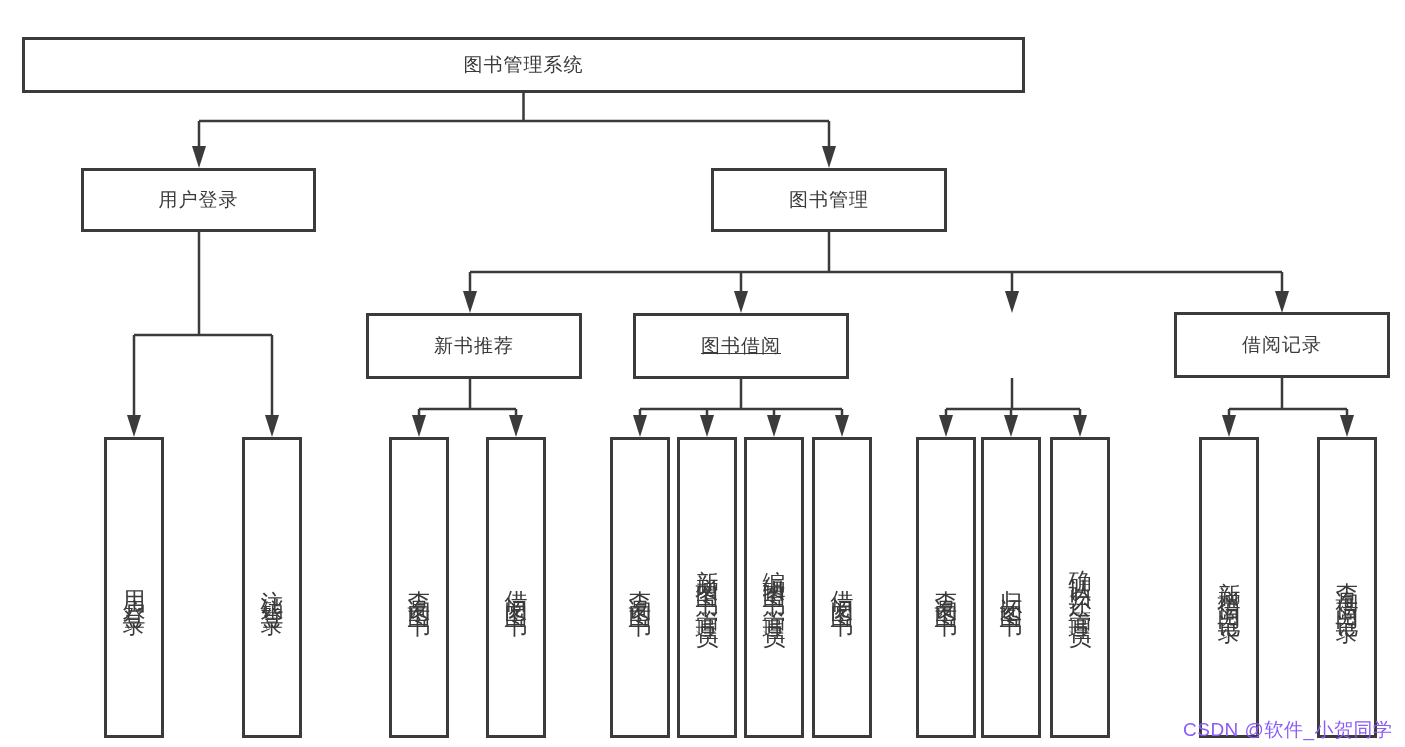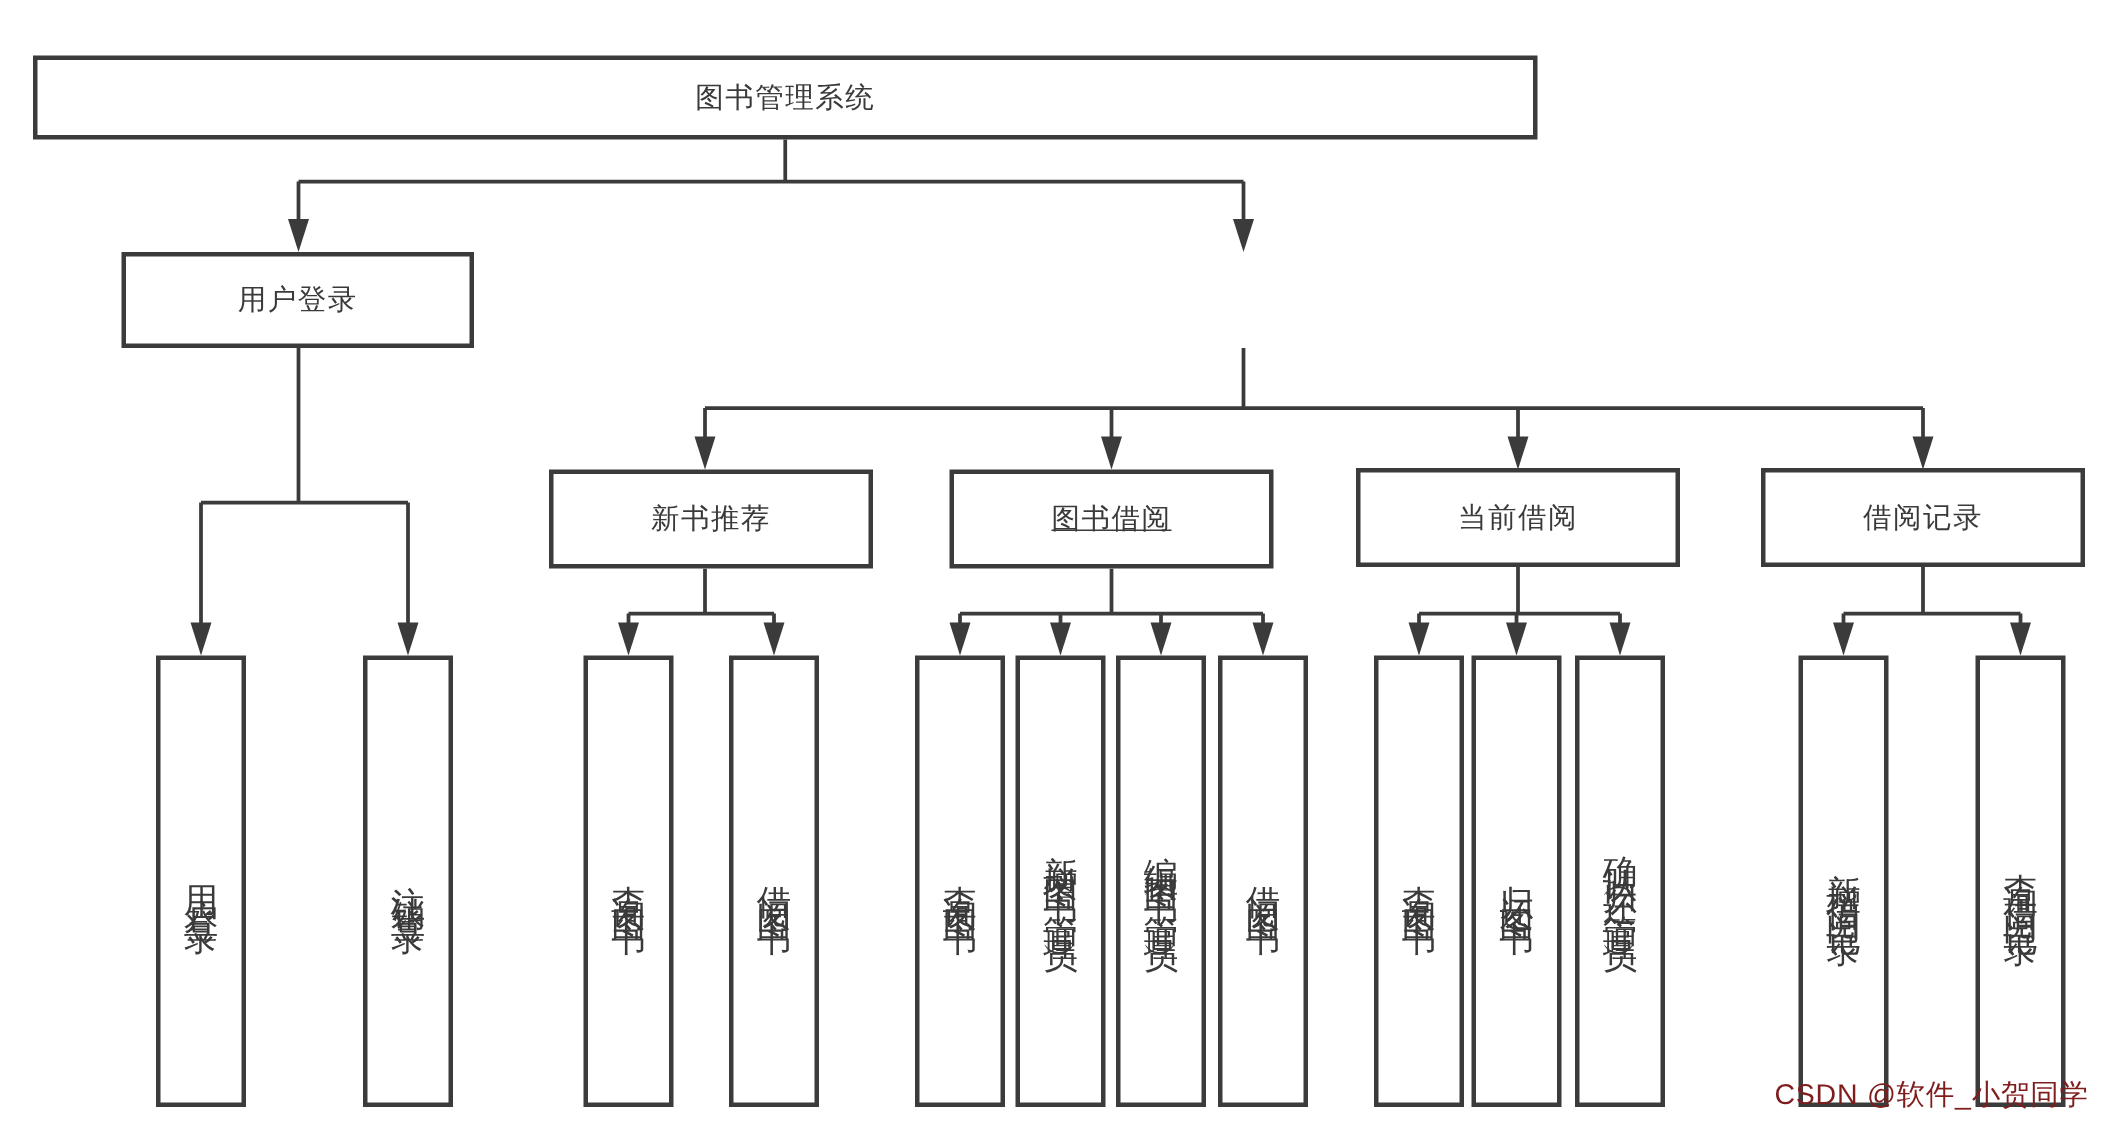--- a/index.html
+++ b/index.html
@@ -47,21 +47,21 @@
     text-orientation: mixed;
     font-size: 23px;
     letter-spacing: 8px;
     line-height: 1;
   }
   .watermark {
     position: absolute;
     left: 1183px;
     top: 717px;
     font-size: 19px;
-    color: #7f1d1d;
+    color: #8b5cf6;
     letter-spacing: 0.5px;
     white-space: nowrap;
   }
 </style>
 </head>
 <body>
 
 <div id="stage">
 
   <svg id="connectors" viewBox="0 0 1405 747" xmlns="http://www.w3.org/2000/svg" aria-hidden="true">
@@ -104,29 +104,29 @@
     </g>
   </svg>
 
   <div class="box" style="left:22px; top:13px; width:1003px; height:56px;margin-top:24px;">
     <span>图书管理系统</span>
   </div>
 
   <div class="box" style="left:81px; top:168px; width:235px; height:64px;">
     <span>用户登录</span>
   </div>
+  <div class="box" style="left:711px; top:168px; width:236px; height:64px;">
+    <span>图书管理</span>
+  </div>
 
   <div class="box" style="left:366px; top:313px; width:216px; height:66px;">
     <span>新书推荐</span>
   </div>
   <div class="box" style="left:633px; top:313px; width:216px; height:66px;text-decoration:underline;">
     <span>图书借阅</span>
-  </div>
-  <div class="box" style="left:904px; top:312px; width:216px; height:66px;">
-    <span>当前借阅</span>
   </div>
   <div class="box" style="left:1174px; top:312px; width:216px; height:66px;">
     <span>借阅记录</span>
   </div>
 
   <div class="vbox" style="left:104px;">
     <span class="vlabel">用户登录</span>
   </div>
   <div class="vbox" style="left:242px;">
     <span class="vlabel">注销登录</span>

